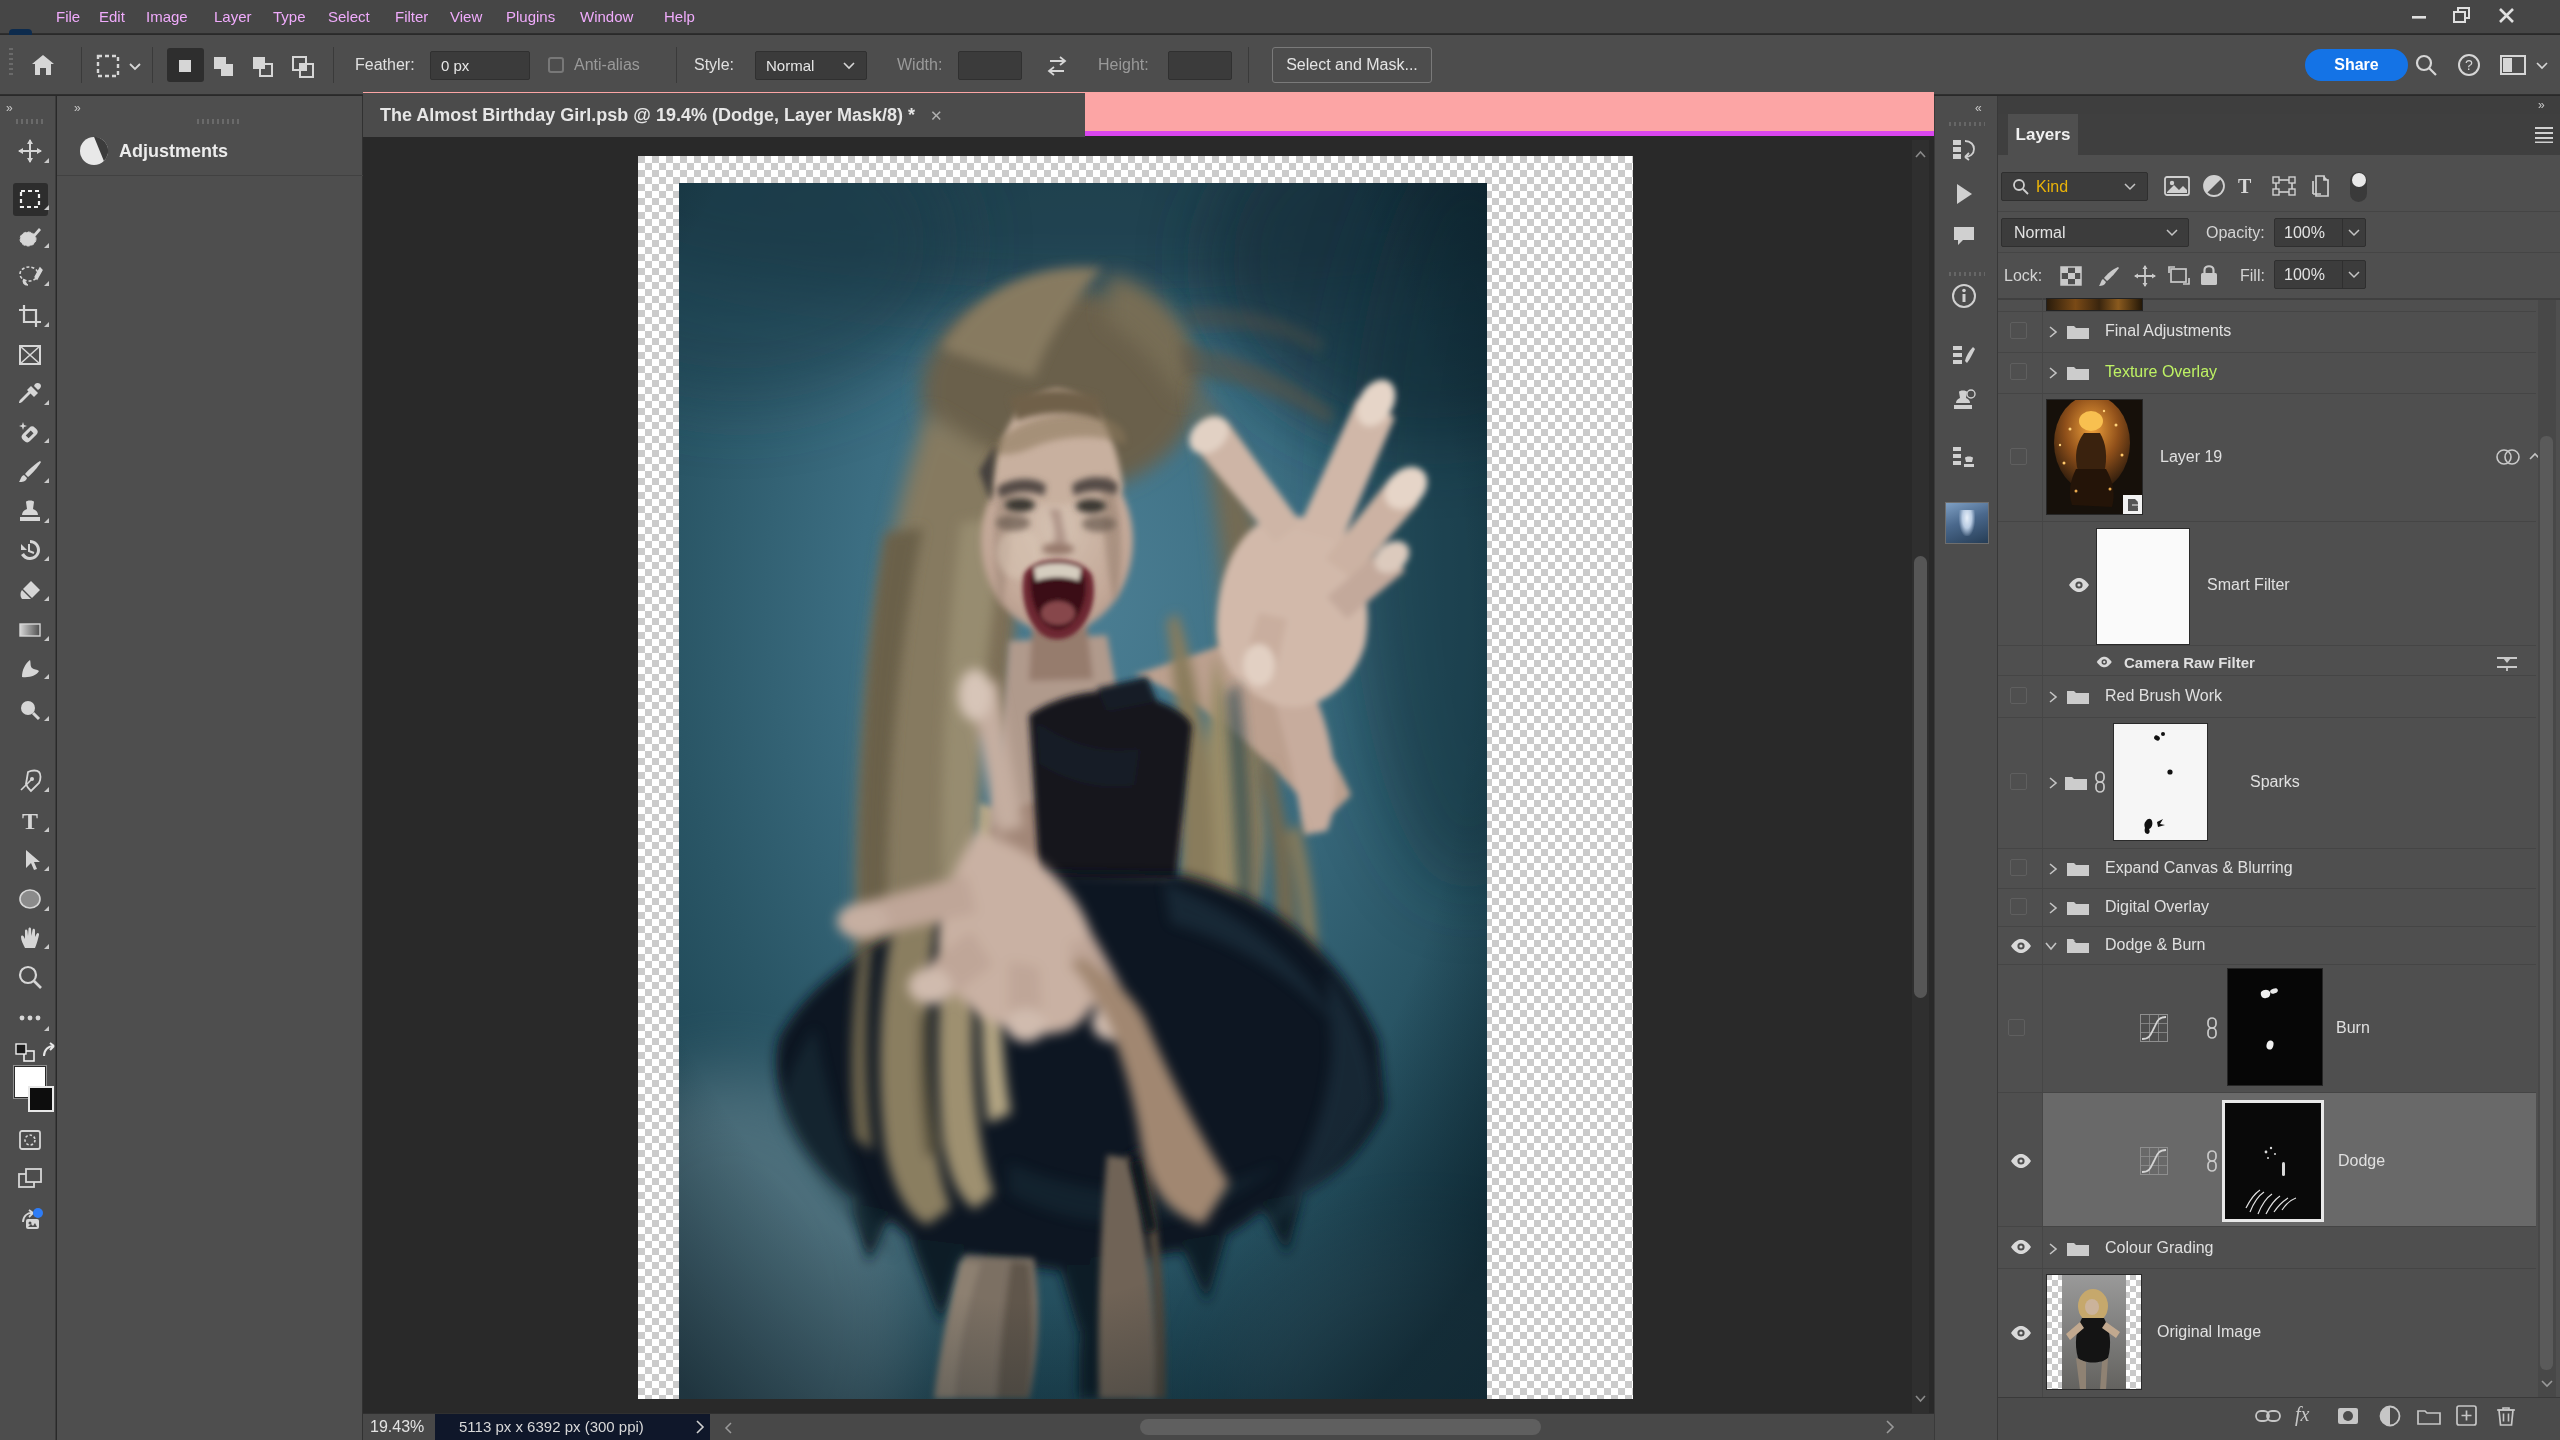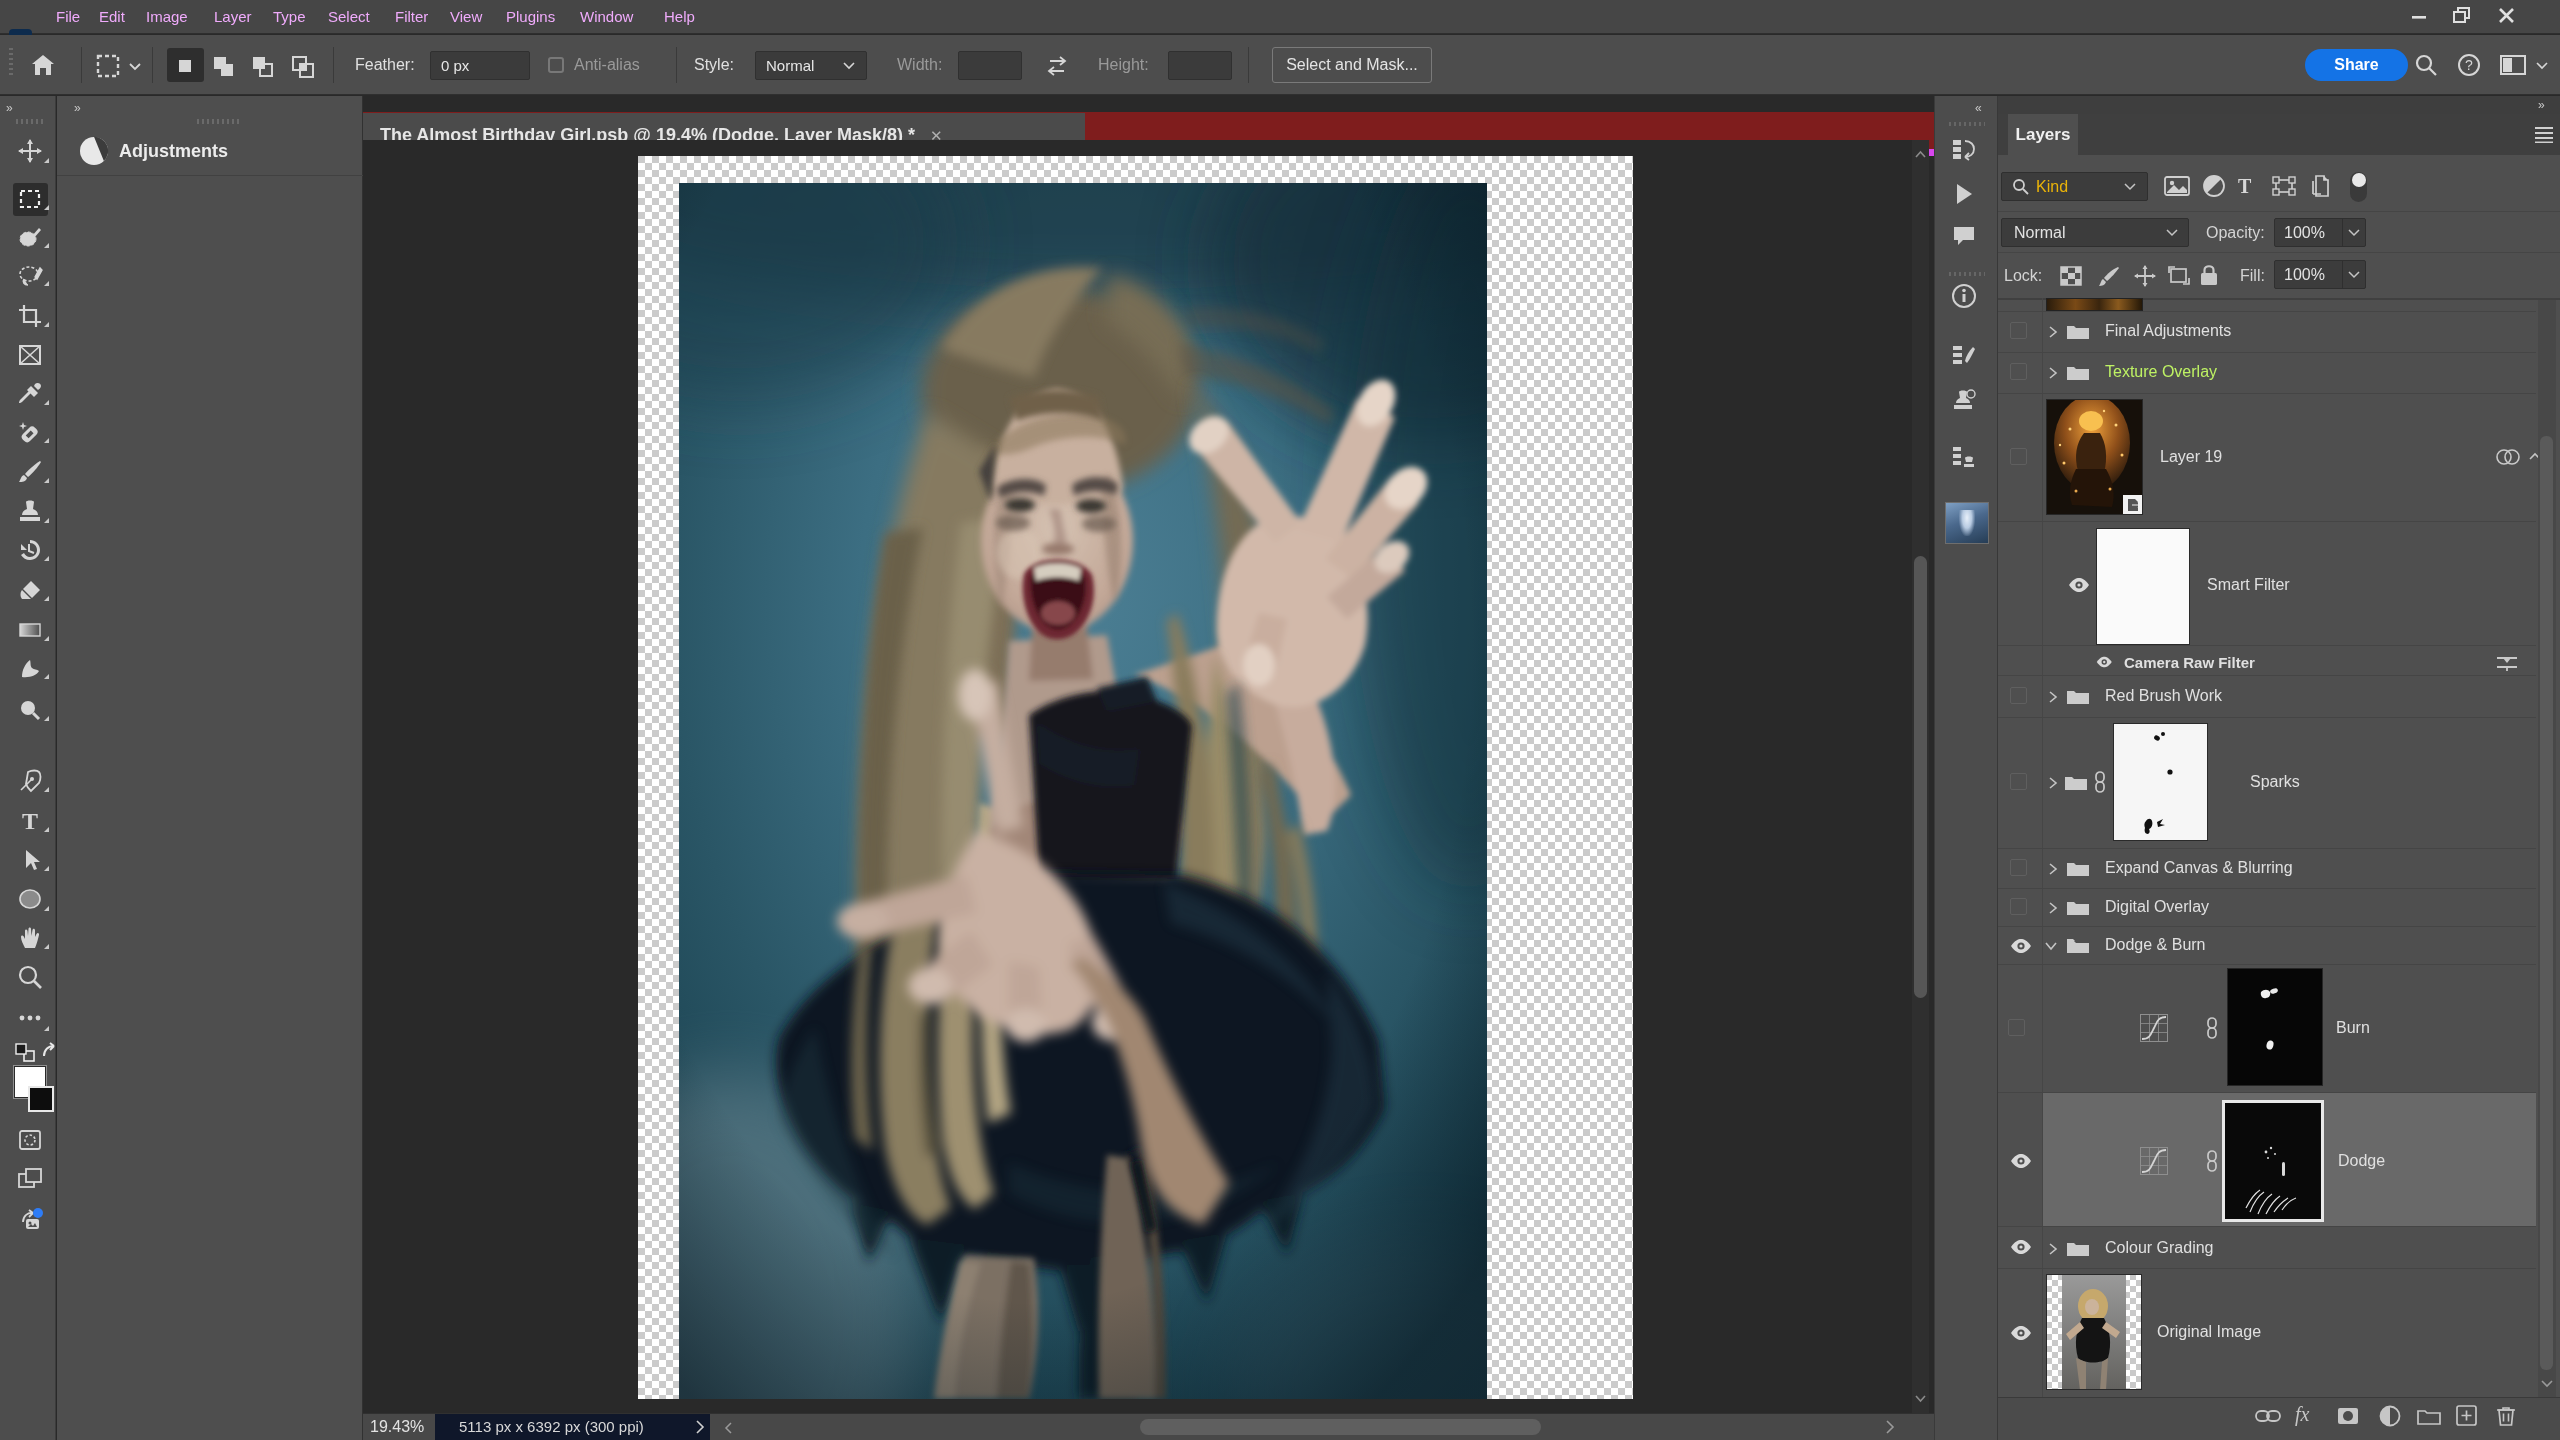--- a/index.html
+++ b/index.html
@@ -5,21 +5,21 @@
 .abs{position:absolute;}
 #menubar{position:absolute;left:0;top:0;width:2560px;height:34px;background:#464646;border-bottom:1px solid #2e2e2e;}
 .menuitem{position:absolute;top:0;height:34px;line-height:34px;color:#f0abfc;font-size:15px;}
 #pslogo{position:absolute;left:9px;top:5px;width:23px;height:23px;background:#0d2b4d;border-radius:4px;color:#52aaff;font-size:13px;font-weight:bold;text-align:center;line-height:23px;margin-top:24px;}
 #optionsbar{position:absolute;left:0;top:35px;width:2560px;height:60px;background:#4d4d4d;border-bottom:1px solid #2f2f2f;}
 .optlabel{position:absolute;color:#e0e0e0;font-size:16px;line-height:60px;height:60px;}
 .optsep{position:absolute;top:12px;width:1px;height:36px;background:#3a3a3a;}
 .optinput{position:absolute;top:16px;height:29px;background:#3b3b3b;border:1px solid #303030;border-radius:2px;color:#e6e6e6;font-size:15px;line-height:28px;padding-left:10px;}
 #toolbar{position:absolute;left:0;top:96px;width:56px;height:1344px;background:#4d4d4d;border-right:1px solid #3c3c3c;}
 #adjpanel{position:absolute;left:57px;top:96px;width:306px;height:1344px;background:#4e4e4e;border-right:1px solid #313131;}
-#tabbar{position:absolute;left:363px;top:112px;width:1571px;height:44px;background:#7f1d1d;border-bottom:7px solid #d946ef;}
+#tabbar{position:absolute;left:363px;top:92px;width:1571px;height:44px;background:#fca5a5;border-bottom:5px solid #d946ef;}
 #doctab{position:absolute;left:0px;top:1px;width:722px;height:44px;background:#4b4b4b;color:#e6e6e6;font-size:18px;font-weight:bold;line-height:44px;padding-left:17px;white-space:nowrap;}
 #pasteboard{position:absolute;left:363px;top:140px;width:1549px;height:1273px;background:#292929;}
 #canvaswrap{position:absolute;left:638px;top:156px;width:995px;height:1243px;}
 #checker{position:absolute;left:0;top:0;width:995px;height:1243px;background:
  repeating-conic-gradient(#ffffff 0 25%, #cbcbcb 0 50%) 0 0/14px 14px;}
 #photo{position:absolute;left:41px;top:27px;width:808px;height:1216px;}
 #vscroll{position:absolute;left:1912px;top:140px;width:17px;height:1273px;background:#2f2f2f;}
 #vthumb{position:absolute;left:1914px;top:556px;width:13px;height:442px;background:#565656;border-radius:7px;}
 #statusbar{position:absolute;left:363px;top:1413px;width:1571px;height:27px;background:#484848;border-top:1px solid #303030;color:#dadada;font-size:16px;}
 #iconstrip{position:absolute;left:1934px;top:96px;width:64px;height:1344px;background:#4c4c4c;border-left:1px solid #3a3a3a;border-right:1px solid #383838;}

